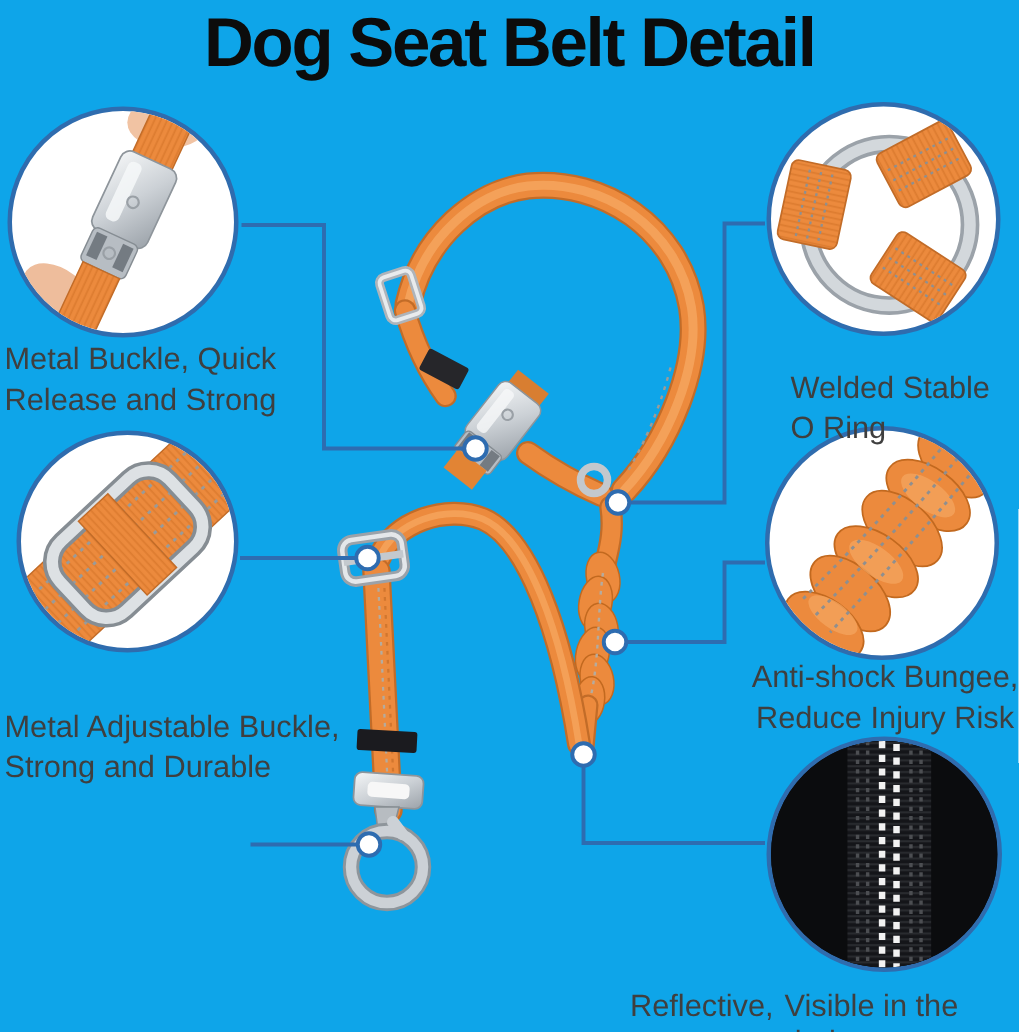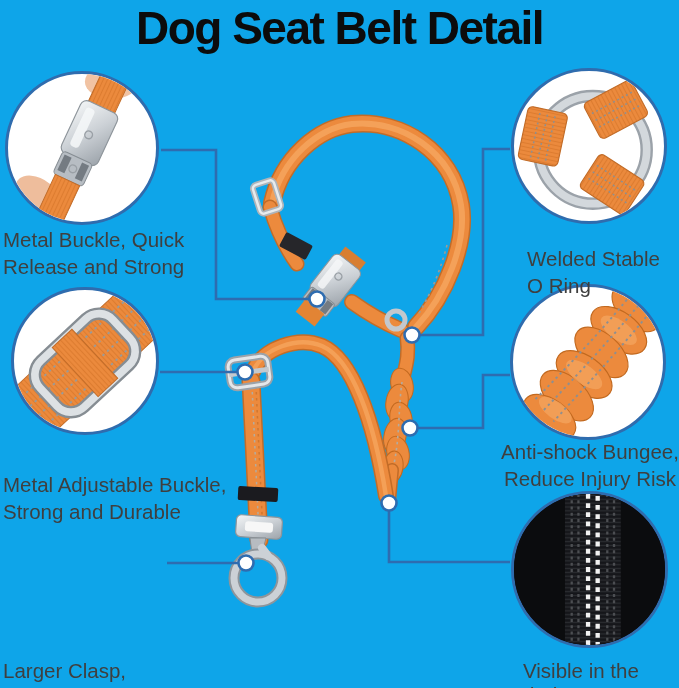--- a/index.html
+++ b/index.html
@@ -280,16 +280,16 @@
   </svg>
 
   <div class="label lbl-metal-buckle">Metal Buckle, Quick
 Release and Strong</div>
   <div class="label lbl-o-ring">Welded Stable
 O Ring</div>
   <div class="label lbl-adjustable">Metal Adjustable Buckle,
 Strong and Durable</div>
   <div class="label lbl-bungee">Anti-shock Bungee,
 Reduce Injury Risk</div>
-  <div class="label lbl-bottom lbl-larger-clasp">Larger Clasp,</div>
+  <div class="label lbl-bottom lbl-reflective">Reflective,</div>
   <div class="label lbl-bottom lbl-visible">Visible in the dark</div>
 
 </div>
 
 </body></html>

